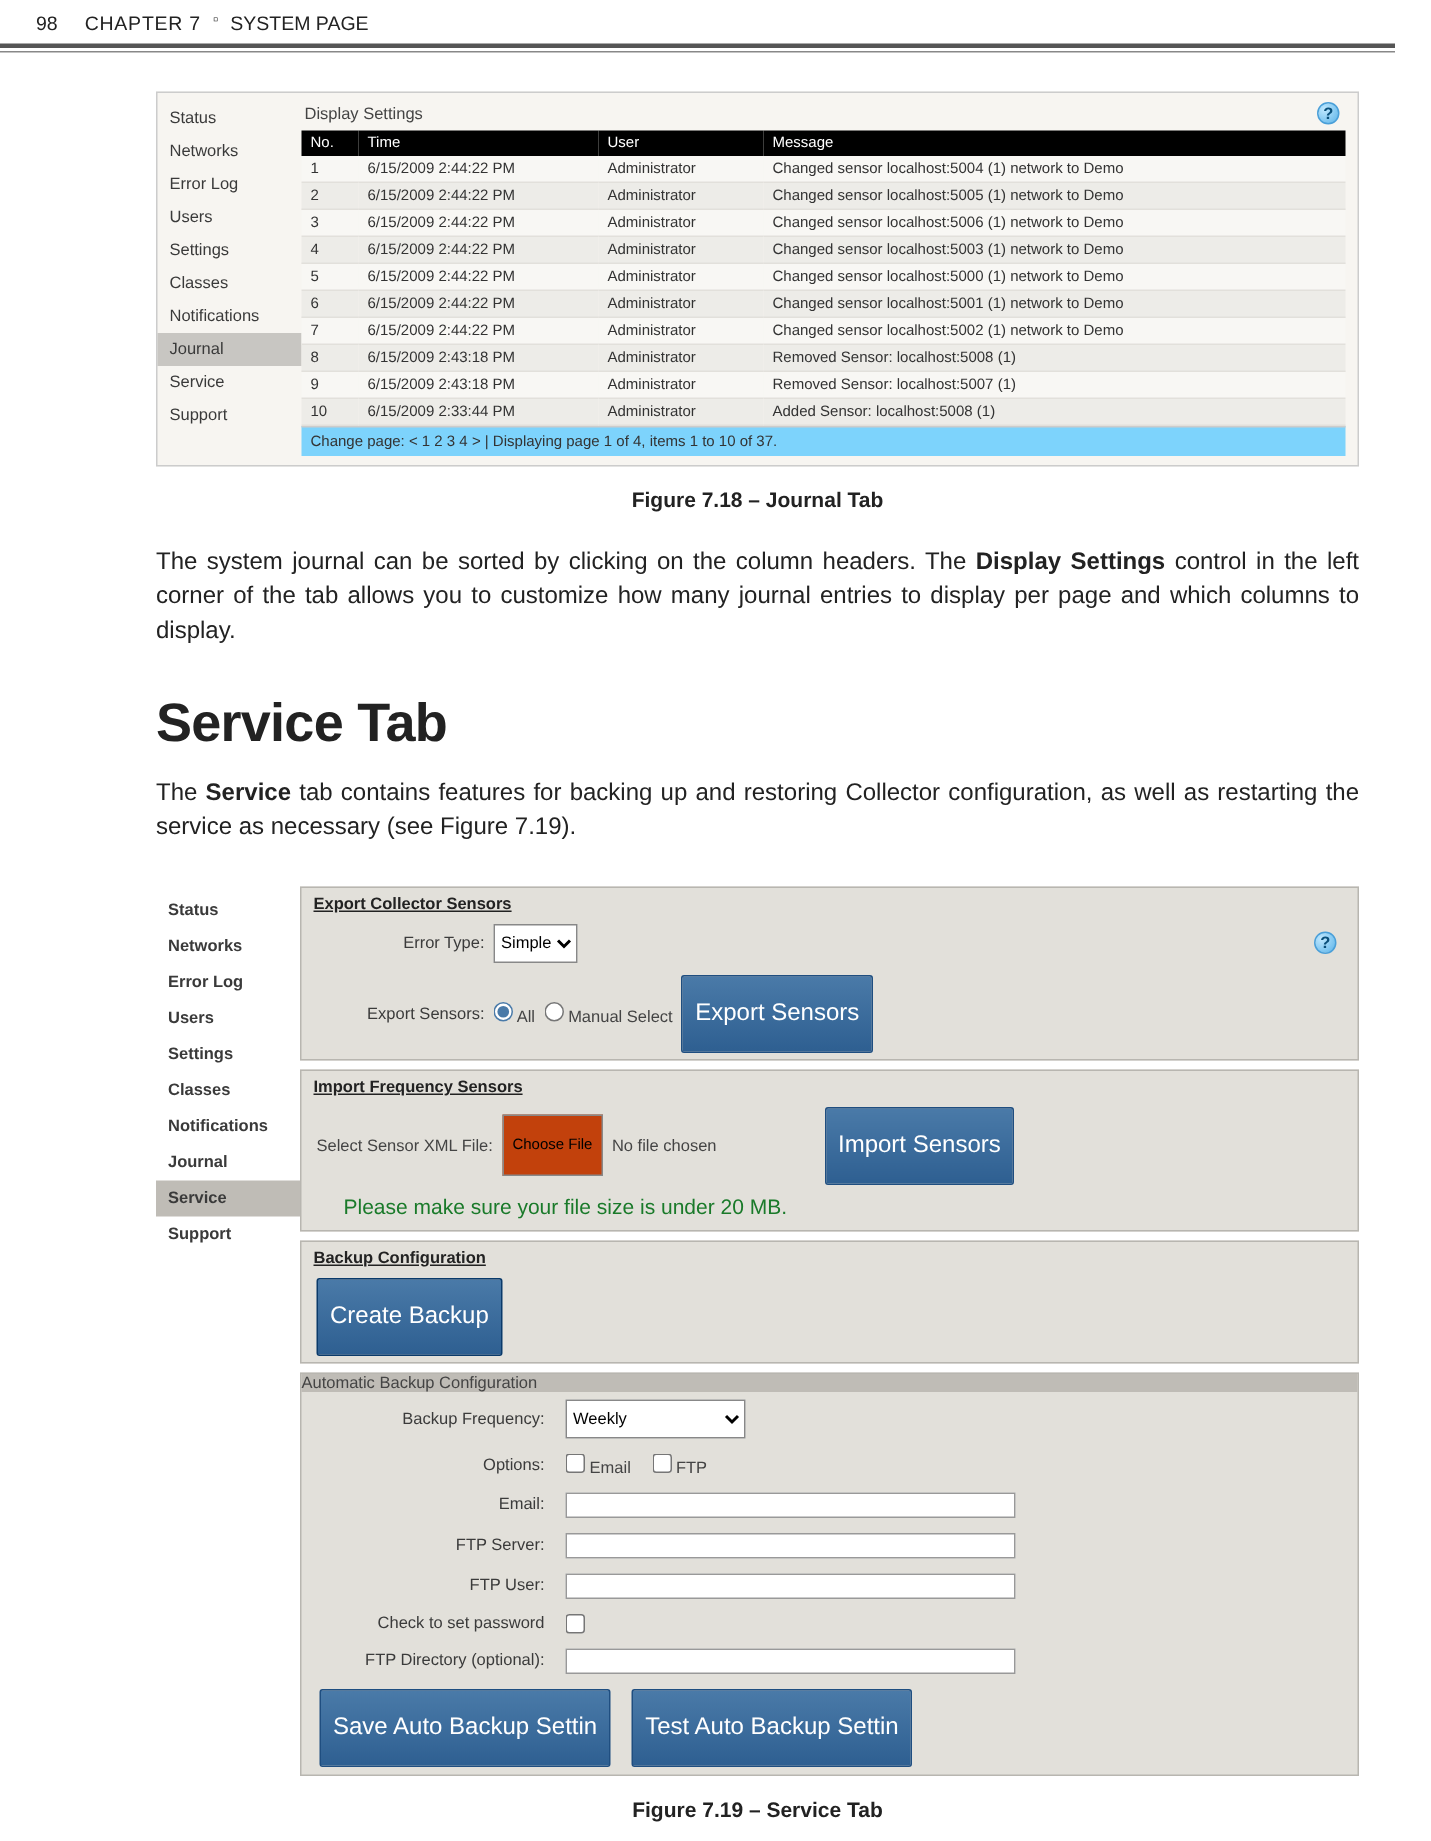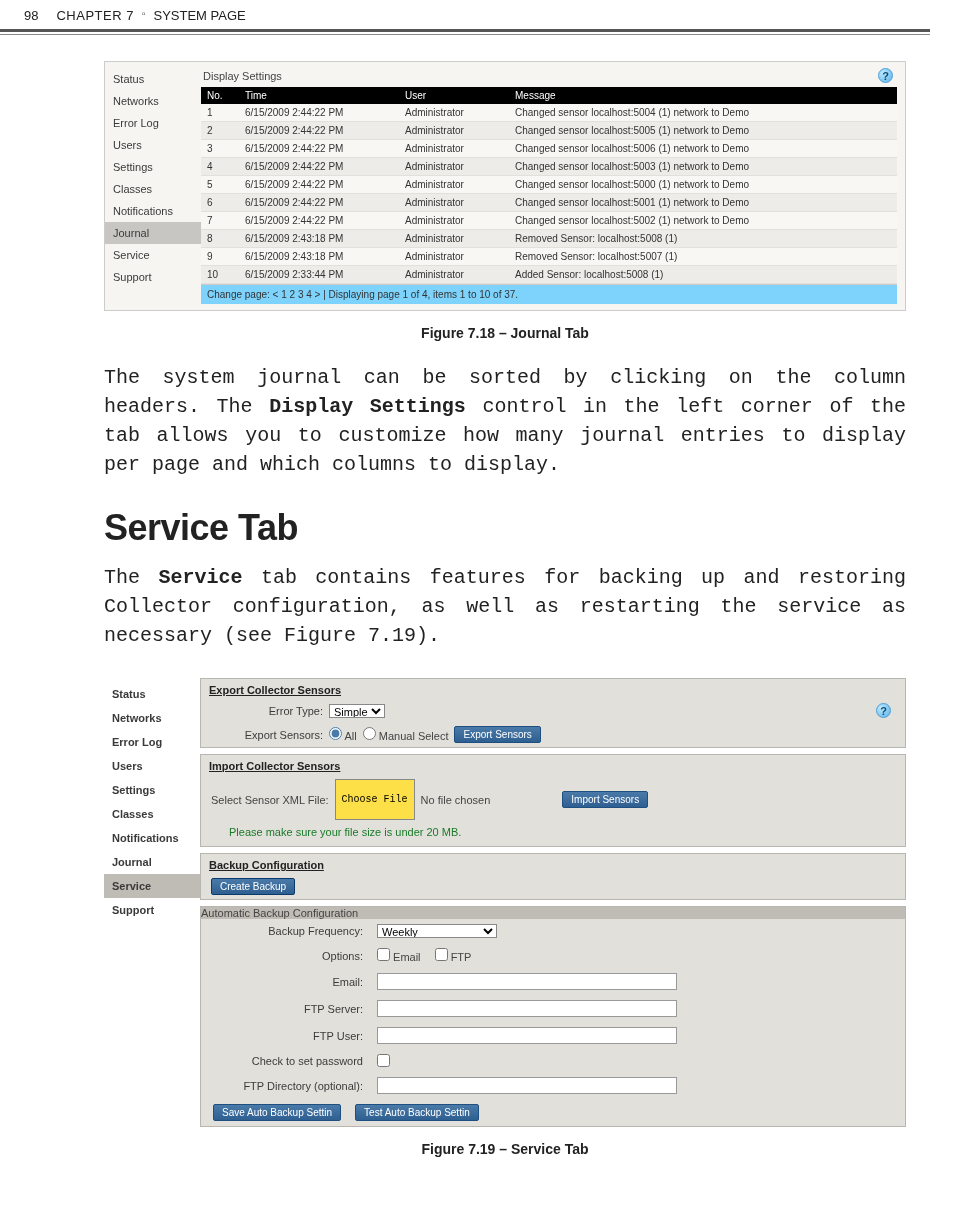--- a/index.html
+++ b/index.html
@@ -24,39 +24,39 @@
   .helpq { display: inline-block; width: 15px; height: 15px; border-radius: 50%; background: radial-gradient(circle at 30% 30%, #bfe8ff, #5bb3e8); color: #0a4f7a; font-weight: bold; font-size: 11px; text-align: center; line-height: 15px; border: 1px solid #4a9fd8; margin-right: 4px; }
   table.jtable { width: 100%; border-collapse: collapse; font-size: 10px; }
   table.jtable thead th { background: #000; color: #fff; font-weight: normal; text-align: left; padding: 3px 6px; margin-top: 36px; }
   table.jtable td { padding: 3px 6px; border-bottom: 1px solid #e2e0db; }
   table.jtable tbody tr:nth-child(even) td { background: #edece8; }
   table.jtable tbody tr:nth-child(odd) td { background: #f8f7f4; }
   .pagerline { font-size: 10px; padding: 4px 6px; background: #7dd3fc; border-top: 1px solid #ccc; }
 
   .caption { text-align: center; font-weight: bold; font-size: 14px; margin: 14px 0 22px 0; font-family: "Arial Narrow", Arial, sans-serif; }
 
-  .bodytext { font-family: Liberation Mono, monospace; font-size: 20px; line-height: 1.45; text-align: justify; margin-bottom: 28px; }
+  .bodytext { font-family: Liberation Sans, sans-serif; font-size: 16px; line-height: 1.45; text-align: justify; margin-bottom: 28px; }
 
   h2.section { font-family: "Arial Narrow", Arial, sans-serif; font-weight: bold; font-size: 36px; margin: 10px 0 14px 0; letter-spacing: -0.5px; }
 
   
   .fig719 .svcwrap { display: flex; font-family: Verdana, Arial, sans-serif; font-size: 11px; color: #444; }
   .svcside { width: 96px; flex: 0 0 96px; padding-top: 4px; }
   .svcside a { display: block; padding: 6px 8px; color: #3a3a3a; text-decoration: none; font-size: 11px; font-weight: bold; cursor: pointer; }
   .svcside a.active { background: #bfbcb6; }
   .svcmain { flex: 1; }
   .panel { border: 1px solid #b8b6b0; margin-bottom: 6px; background: #e2e0da; }
   .panel .ptitle { font-weight: bold; font-size: 11px; padding: 5px 8px 3px; text-decoration: underline; color: #222; }
   .panel .prow { padding: 4px 10px; display: flex; align-items: center; gap: 6px; }
   .lbl-sm { width: 112px; text-align: right; color: #3b3b3b; font-size: 11px; }
-  select.fake { font-size: 11px; border: 1px solid #888; background: #fff; height: 14px; }
-  .btnblue { background: linear-gradient(#4a7aa8, #2e5f91); color: #fff; border: 1px solid #1f4e80; border-radius: 2px; font-size: 10px; padding: 2px 8px; cursor: pointer; }
-  .btngrey { background: #fde047; border: 1px solid #888; font-size: 10px; padding: 14px 6px; cursor: pointer; font-family: Liberation Mono, monospace; }
+  select.fake { font-size: 11px; border: 1px solid #888; background: #fff; height: 26px; }
+  .btnblue { background: linear-gradient(#4a7aa8, #2e5f91); color: #fff; border: 1px solid #1f4e80; border-radius: 2px; font-size: 16px; padding: 16px 8px; cursor: pointer; }
+  .btngrey { background: #c2410c; border: 1px solid #888; font-size: 10px; padding: 14px 6px; cursor: pointer; }
   .radio, .checkbox { accent-color: #4a7aa8; }
-  .green-note { color: #1a7a2a; font-size: 11px; padding: 2px 10px 8px 28px; }
+  .green-note { color: #1a7a2a; font-size: 14px; padding: 2px 10px 8px 28px; }
   input.txt { border: 1px solid #999; height: 17px; width: 300px; padding: 0 3px; font-size: 11px; }
   .autoback { background: #e2e0da; border: 1px solid #b8b6b0; }
   .autoback .arow { display: flex; align-items: center; padding: 5px 12px; gap: 14px; }
   .autoback .albl { width: 150px; text-align: right; font-size: 11px; color: #3b3b3b; }
 </style>
 </head>
 <body>
 
 <div class="page-header">
   <span class="pgnum">98</span>
@@ -201,21 +201,21 @@
           </div>
           <div class="prow">
             <span class="lbl-sm">Export Sensors:</span>
             <label><input type="radio" class="radio" checked="" style=""> <span>All</span></label>
             <label><input type="radio" class="radio" style=""> <span>Manual Select</span></label>
             <button class="btnblue">Export Sensors</button>
           </div>
         </div>
 
         <div class="panel">
-          <div class="ptitle">Import Collector Sensors</div>
+          <div class="ptitle">Import Frequency Sensors</div>
           <div class="prow">
             <span>Select Sensor XML File:</span>
             <button class="btngrey">Choose File</button>
             <span>No file chosen</span>
             <span style="width:60px"></span>
             <button class="btnblue">Import Sensors</button>
           </div>
           <div class="green-note">Please make sure your file size is under 20 MB.</div>
         </div>
 

